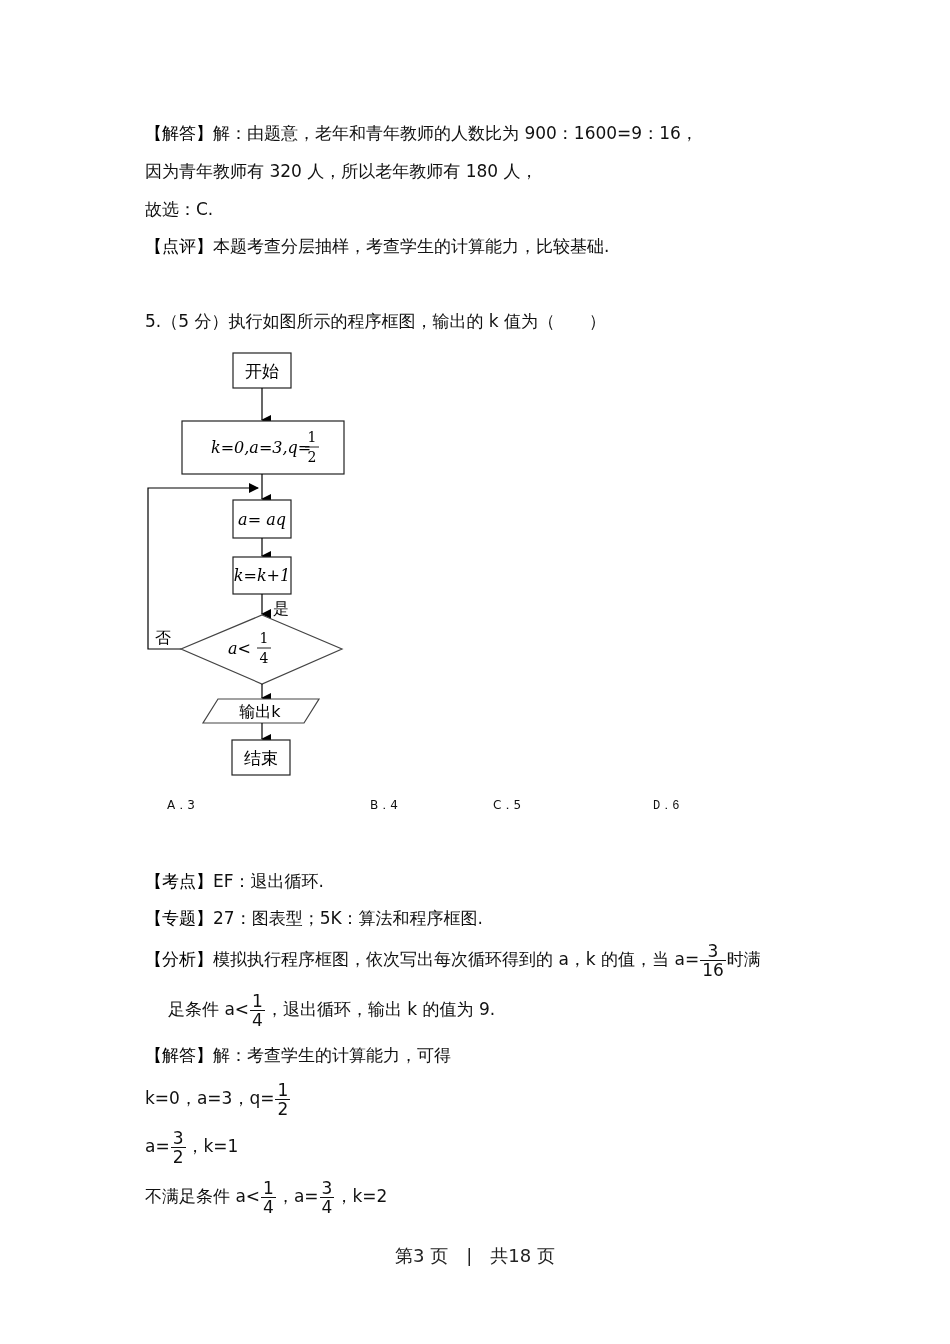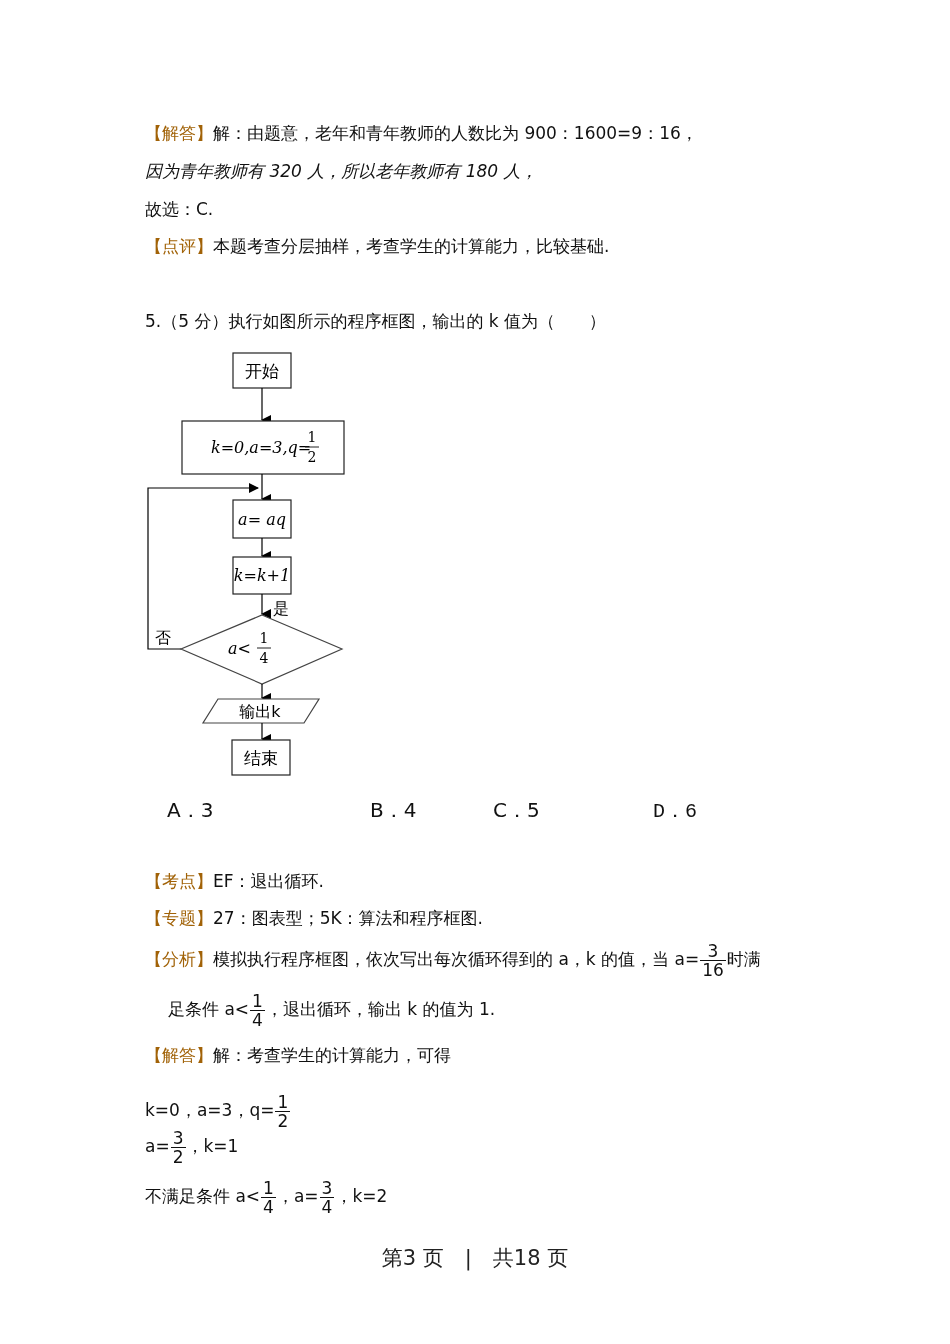--- a/index.html
+++ b/index.html
@@ -2,36 +2,36 @@
 <html><head>
 <meta charset="utf-8">
 <style>
   html, body { margin: 0; padding: 0; background: #ffffff; }
   body {
     width: 950px; height: 1344px; position: relative; overflow: hidden;
     font-family: "DejaVu Sans", "Liberation Sans", sans-serif;
     color: #111111; font-size: 17px;
   }
   .line { position: absolute; left: 145px; white-space: nowrap; line-height: 22px; }
-  .tag { color: #a16207; }
+  .tag { color: #000000; }
   .frac { display: inline-block; vertical-align: middle; text-align: center; line-height: 18px; margin: 0 1px; }
   .frac .num { display: block; border-bottom: 1px solid #111; padding: 0 2px; }
   .frac .den { display: block; padding: 0 2px; }
-  .choice { position: absolute; top: 797px; white-space: nowrap; font-size: 20px; }
-  .footer { position: absolute; top: 1244px; left: 0; width: 950px; text-align: center; font-size: 21px; color: #222; }
+  .choice { position: absolute; top: 797px; white-space: nowrap; font-size: 12px; }
+  .footer { position: absolute; top: 1244px; left: 0; width: 950px; text-align: center; font-size: 18px; color: #222; }
   svg text { font-family: "DejaVu Serif", "Liberation Serif", serif; }
   svg .cn { font-family: "DejaVu Sans", "Liberation Sans", sans-serif; font-style: normal; }
 </style>
 </head>
 <body>
 
 <div class="line" style="top:122px;">
   <span class="tag">【解答】</span><span>解：由题意，老年和青年教师的人数比为 900：1600=9：16，</span>
 </div>
-<div class="line" style="top:160px;font-style:italic;">因为青年教师有 320 人，所以老年教师有 180 人，</div>
+<div class="line" style="top:160px;">因为青年教师有 320 人，所以老年教师有 180 人，</div>
 <div class="line" style="top:198px;">故选：C.</div>
 <div class="line" style="top:235px;">
   <span class="tag">【点评】</span><span>本题考查分层抽样，考查学生的计算能力，比较基础.</span>
 </div>
 
 <div class="line" style="top:310px;">5.（5 分）执行如图所示的程序框图，输出的 k 值为（　　）</div>
 
 <svg style="position:absolute;left:140px;top:345px;" width="220" height="440" viewBox="140 345 220 440">
   <defs>
     <marker id="arr" markerWidth="10" markerHeight="10" refX="5" refY="9" orient="auto" markerUnits="userSpaceOnUse">
@@ -88,26 +88,26 @@
 <div class="line" style="top:870px;">
   <span class="tag">【考点】</span><span>EF：退出循环.</span>
 </div>
 <div class="line" style="top:907px;">
   <span class="tag">【专题】</span><span>27：图表型；5K：算法和程序框图.</span>
 </div>
 <div class="line" style="top:940px;line-height:38px;">
   <span class="tag">【分析】</span><span>模拟执行程序框图，依次写出每次循环得到的 a，k 的值，当 a=</span><span class="frac"><span class="num">3</span><span class="den">16</span></span><span>时满</span>
 </div>
 <div class="line" style="left:168px;top:990px;line-height:38px;">
-  <span>足条件 a&lt;</span><span class="frac"><span class="num">1</span><span class="den">4</span></span><span>，退出循环，输出 k 的值为 1.</span>
+  <span>足条件 a&lt;</span><span class="frac"><span class="num">1</span><span class="den">4</span></span><span>，退出循环，输出 k 的值为 9.</span>
 </div>
 <div class="line" style="top:1044px;">
   <span class="tag">【解答】</span><span>解：考查学生的计算能力，可得</span>
 </div>
-<div class="line" style="top:1076px;line-height:44px;margin-top:12px;">
+<div class="line" style="top:1076px;line-height:44px;">
   <span>k=0，a=3，q=</span><span class="frac"><span class="num">1</span><span class="den">2</span></span>
 </div>
 <div class="line" style="top:1124px;line-height:44px;">
   <span>a=</span><span class="frac"><span class="num">3</span><span class="den">2</span></span><span>，k=1</span>
 </div>
 <div class="line" style="top:1174px;line-height:44px;">
   <span>不满足条件 a&lt;</span><span class="frac"><span class="num">1</span><span class="den">4</span></span><span>，a=</span><span class="frac"><span class="num">3</span><span class="den">4</span></span><span>，k=2</span>
 </div>
 
 <div class="footer">第3 页　|　共18 页</div>

